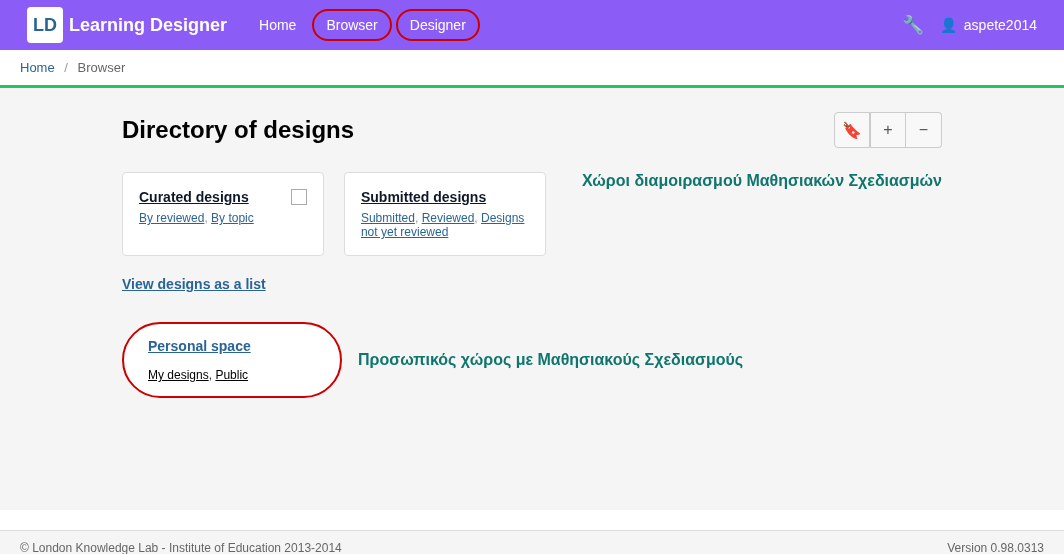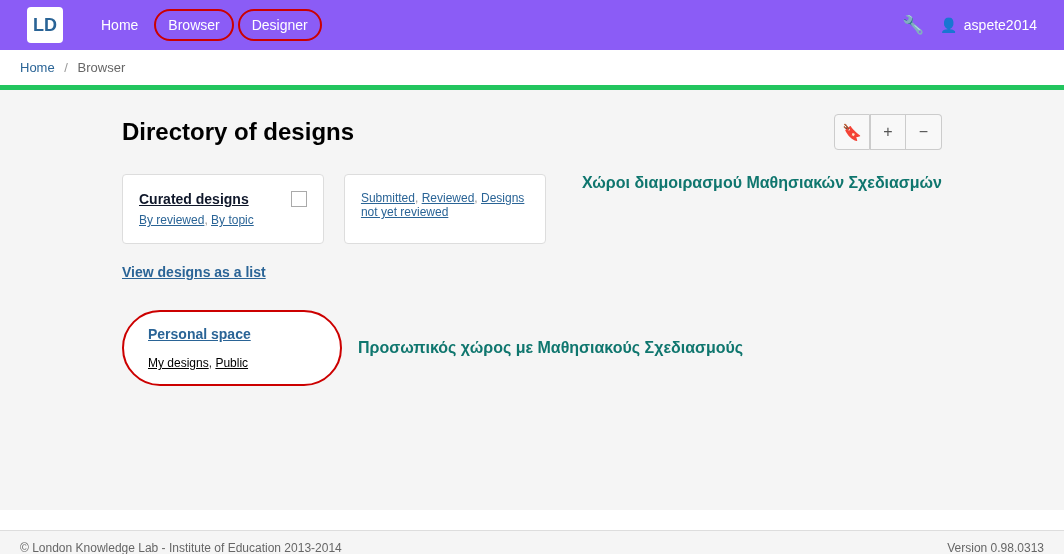--- a/index.html
+++ b/index.html
@@ -65,21 +65,21 @@
     
     .main-wrapper {
       background: #f5f5f5;
       min-height: 460px;
       padding: 0;
     }
 
     
     .breadcrumb-bar {
       background: #fff;
-      border-bottom: 5px solid #22c55e;
+      border-bottom: 3px solid #22c55e;
       padding: 10px 20px;
       font-size: 13px;
       color: #666;
     }
     .breadcrumb-bar a { color: #2a6496; text-decoration: none; }
     .breadcrumb-sep { margin: 0 6px; color: #999; }
 
     
     .content {
       max-width: 860px;
@@ -226,20 +226,21 @@
       color: #666;
       margin-top: 20px;
     }
   </style>
 </head>
 <body>
 
 <nav class="navbar">
   <div class="navbar-brand">
     <div class="brand-logo">LD</div>
+    <span class="brand-name">Learning Designer</span>
   </div>
   <div class="navbar-links">
     <a class="nav-link">Home</a>
     <a class="nav-link circled">Browser</a>
     <a class="nav-link circled">Designer</a>
   </div>
   <div class="navbar-right">
     <span class="wrench-icon">🔧</span>
     <div class="user-info">
       <span>👤</span>
@@ -271,20 +272,21 @@
 
       <div class="card">
         <div class="card-title">Curated designs</div>
         <div class="card-links">
           <a>By reviewed</a><span>, </span><a>By topic</a>
         </div>
         <div class="card-checkbox"></div>
       </div>
 
       <div class="card">
+        <div class="card-title">Submitted designs</div>
         <div class="card-links">
           <a>Submitted</a><span>, </span><a>Reviewed</a><span>, </span><a>Designs not yet reviewed</a>
         </div>
       </div>
 
       <span class="greek-annotation">Χώροι διαμοιρασμού Μαθησιακών Σχεδιασμών</span>
     </div>
 
     <div class="view-list-row">
       <a class="view-list-link">View designs as a list</a>

